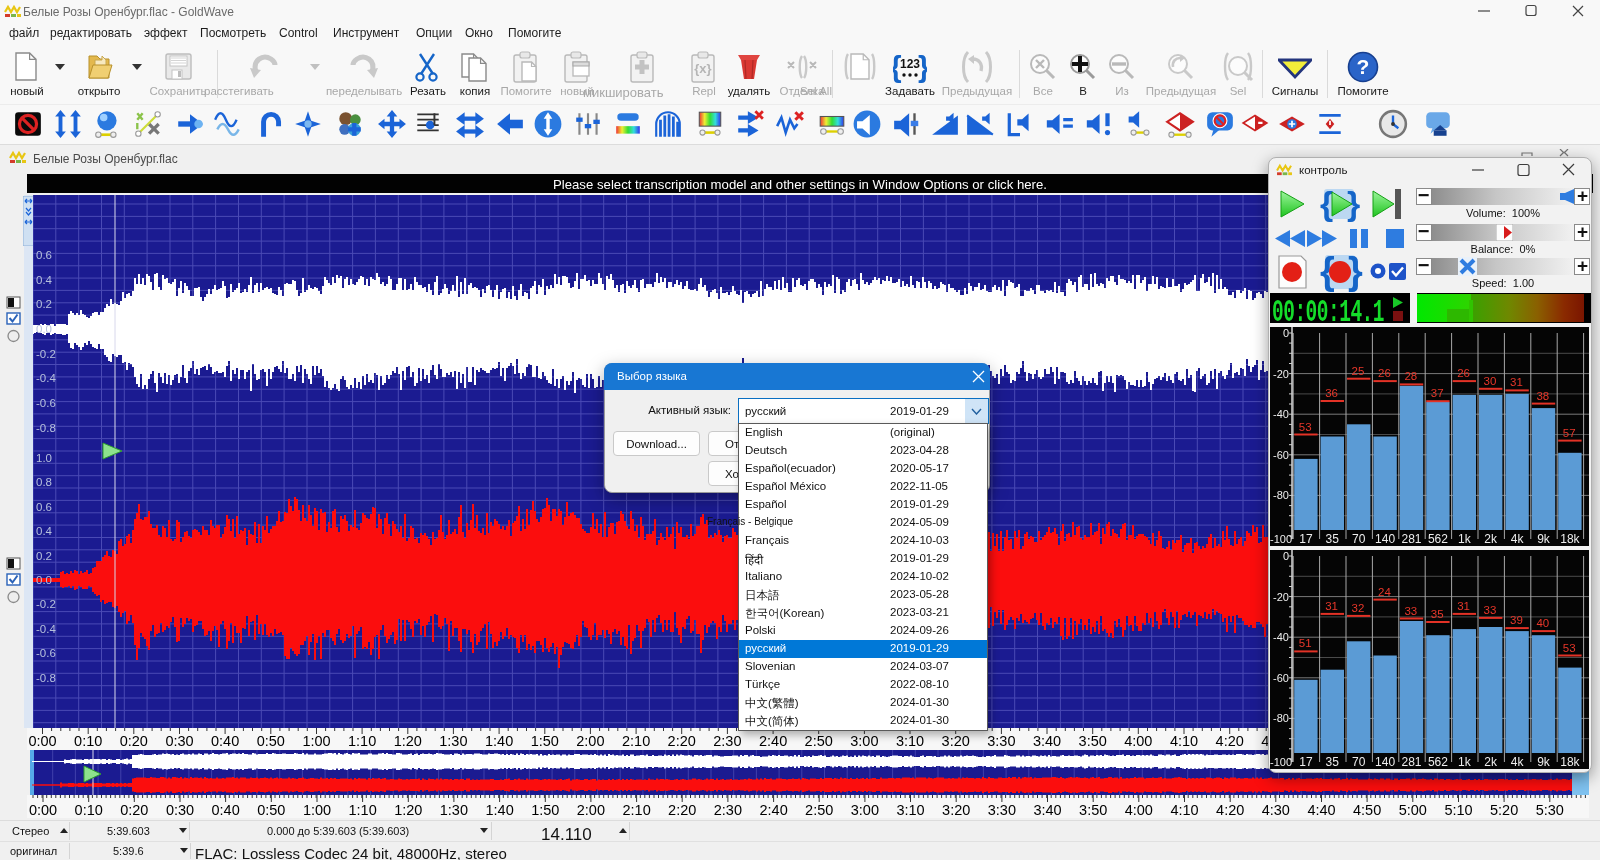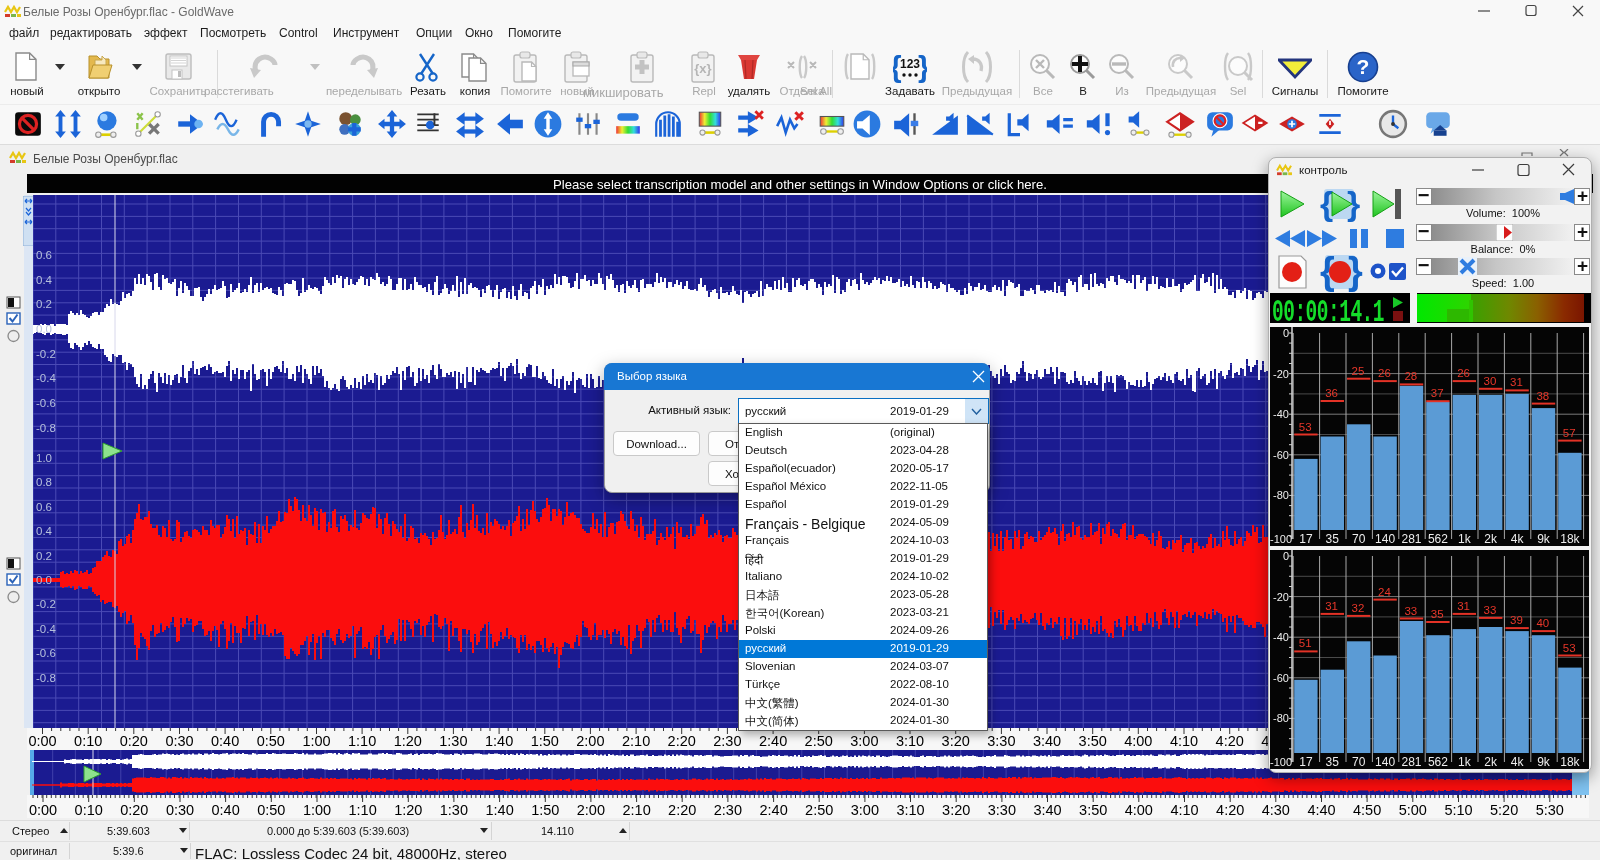--- a/index.html
+++ b/index.html
@@ -562,21 +562,21 @@
     <text x="1385.8" y="20" font-size="14.5" fill="#000" text-anchor="middle">5:00</text>
     <text x="1431.5" y="20" font-size="14.5" fill="#000" text-anchor="middle">5:10</text>
     <text x="1477.1" y="20" font-size="14.5" fill="#000" text-anchor="middle">5:20</text>
     <text x="1522.8" y="20" font-size="14.5" fill="#000" text-anchor="middle">5:30</text>
   </svg>
 <div class="a" style="left:0;top:820px;width:1600px;height:21px;background:#f0f0f0;border-top:1px solid #dcdcdc"></div>
 <div class="a" style="left:0;top:841px;width:1600px;height:19px;background:#f0f0f0;border-top:1px solid #e0e0e0"></div>
 <div class="a" style="left:12px;top:825px;font-size:11px;color:#111">Стерео</div>
 <div class="a" style="left:107px;top:825px;font-size:11px;color:#111">5:39.603</div>
 <div class="a" style="left:267px;top:825px;font-size:11px;color:#111">0.000 до 5:39.603 (5:39.603)</div>
-<div class="a" style="left:541px;top:825px;font-size:11px;color:#111">14.110</div>
+<div class="a" style="left:541px;top:825px;font-size:17px;color:#111">14.110</div>
 <svg class="a" style="left:60px;top:828px" width="8" height="5" viewBox="0 0 8 5">
     <path d="M0 5 L8 5 L4 0 z" fill="#222"></path>
   </svg>
 <svg class="a" style="left:179px;top:828px" width="8" height="5" viewBox="0 0 8 5">
     <path d="M0 0 L8 0 L4 5 z" fill="#222"></path>
   </svg>
 <svg class="a" style="left:480px;top:828px" width="8" height="5" viewBox="0 0 8 5">
     <path d="M0 0 L8 0 L4 5 z" fill="#222"></path>
   </svg>
 <svg class="a" style="left:619px;top:828px" width="8" height="5" viewBox="0 0 8 5">
@@ -615,21 +615,21 @@
 <div class="a" style="left:745px;top:426px;font-size:11.5px;color:#111;white-space:nowrap">English</div>
 <div class="a" style="left:890px;top:426px;font-size:11.5px;color:#111">(original)</div>
 <div class="a" style="left:745px;top:444px;font-size:11.5px;color:#111;white-space:nowrap">Deutsch</div>
 <div class="a" style="left:890px;top:444px;font-size:11.5px;color:#111">2023-04-28</div>
 <div class="a" style="left:745px;top:462px;font-size:11.5px;color:#111;white-space:nowrap">Español(ecuador)</div>
 <div class="a" style="left:890px;top:462px;font-size:11.5px;color:#111">2020-05-17</div>
 <div class="a" style="left:745px;top:480px;font-size:11.5px;color:#111;white-space:nowrap">Español México</div>
 <div class="a" style="left:890px;top:480px;font-size:11.5px;color:#111">2022-11-05</div>
 <div class="a" style="left:745px;top:498px;font-size:11.5px;color:#111;white-space:nowrap">Español</div>
 <div class="a" style="left:890px;top:498px;font-size:11.5px;color:#111">2019-01-29</div>
-<div class="a" style="left:745px;top:516px;font-size:14px;color:#111;white-space:nowrap">Français - Belgique</div>
+<div class="a" style="left:707px;top:516px;font-size:10px;color:#111;white-space:nowrap">Français - Belgique</div>
 <div class="a" style="left:890px;top:516px;font-size:11.5px;color:#111">2024-05-09</div>
 <div class="a" style="left:745px;top:534px;font-size:11.5px;color:#111;white-space:nowrap">Français</div>
 <div class="a" style="left:890px;top:534px;font-size:11.5px;color:#111">2024-10-03</div>
 <div class="a" style="left:745px;top:552px;font-size:11.5px;color:#111;white-space:nowrap">हिंदी</div>
 <div class="a" style="left:890px;top:552px;font-size:11.5px;color:#111">2019-01-29</div>
 <div class="a" style="left:745px;top:570px;font-size:11.5px;color:#111;white-space:nowrap">Italiano</div>
 <div class="a" style="left:890px;top:570px;font-size:11.5px;color:#111">2024-10-02</div>
 <div class="a" style="left:745px;top:588px;font-size:11.5px;color:#111;white-space:nowrap">日本語</div>
 <div class="a" style="left:890px;top:588px;font-size:11.5px;color:#111">2023-05-28</div>
 <div class="a" style="left:745px;top:606px;font-size:11.5px;color:#111;white-space:nowrap">한국어(Korean)</div>

